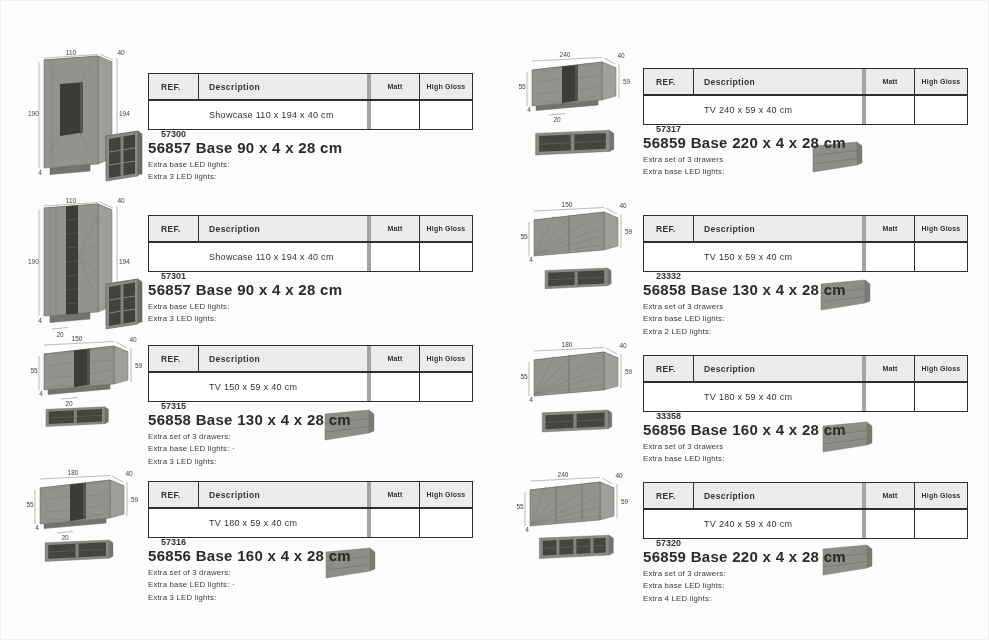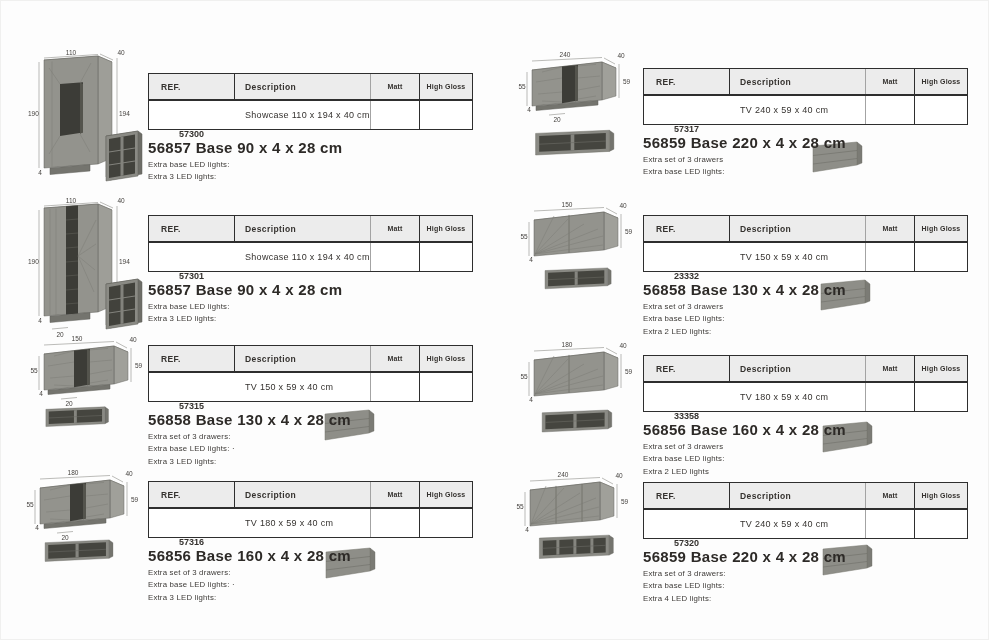--- a/index.html
+++ b/index.html
@@ -7,23 +7,23 @@
     position:relative;width:989px;height:640px;background:#fdfdfd;
     font-family:"Liberation Sans",sans-serif;color:#35322f;overflow:hidden;
     box-shadow:inset 0 0 0 1px #f0f0ef;
   }
   
   .content{position:absolute;width:325px;}
   .tbl{border:1px solid #2e2e2e;background:#fff;}
   .thead{display:flex;height:25px;background:#ececec;border-bottom:2px solid #2e2e2e;font-weight:bold;}
   .trow{display:flex;height:28px;font-size:9px;}
   .c{box-sizing:border-box;display:flex;align-items:center;}
-  .c.ref{width:86px;border-right:1px solid #2e2e2e;justify-content:center;}
+  .c.ref{width:50px;border-right:1px solid #2e2e2e;justify-content:center;}
   .thead .c.ref{justify-content:flex-start;padding-left:12px;font-size:8.5px;letter-spacing:.3px;}
-  .c.desc{flex:1;border-right:1px solid #a3a3a3;padding-left:10px;}
+  .c.desc{flex:1;border-right:4px solid #a3a3a3;padding-left:10px;}
   .thead .c.desc{font-size:8.5px;letter-spacing:.4px;}
   .c.matt{width:49px;border-right:1px solid #2e2e2e;justify-content:center;}
   .c.hg{width:52px;justify-content:center;}
   .thead .c.matt,.thead .c.hg{font-size:7px;letter-spacing:.2px;}
   .trow .c.ref{font-weight:bold;margin-top:33px;}
   .trow .c.desc{letter-spacing:.3px;}
   .base{margin-top:9px;font-weight:bold;font-size:15px;color:#2d2a27;letter-spacing:.3px;}
   .extra{margin-top:3.5px;font-size:7.8px;color:#3c3936;letter-spacing:.2px;}
   
   #drawings{position:absolute;left:0;top:0;}
@@ -365,21 +365,20 @@
       <div class="trow">
         <div class="c ref">33358</div>
         <div class="c desc">TV 180 x 59 x 40 cm</div>
         <div class="c matt"></div>
         <div class="c hg"></div>
       </div>
     </div>
     <div class="base">56856 Base 160 x 4 x 28 cm</div>
     <div class="extra">Extra set of 3 drawers</div>
     <div class="extra">Extra base LED lights:</div>
-    <div class="extra">Extra 2 LED lights</div>
   </div>
 
   <div class="content" style="left:643px;top:482px">
     <div class="tbl">
       <div class="thead">
         <div class="c ref">REF.</div>
         <div class="c desc">Description</div>
         <div class="c matt">Matt</div>
         <div class="c hg">High Gloss</div>
       </div>

